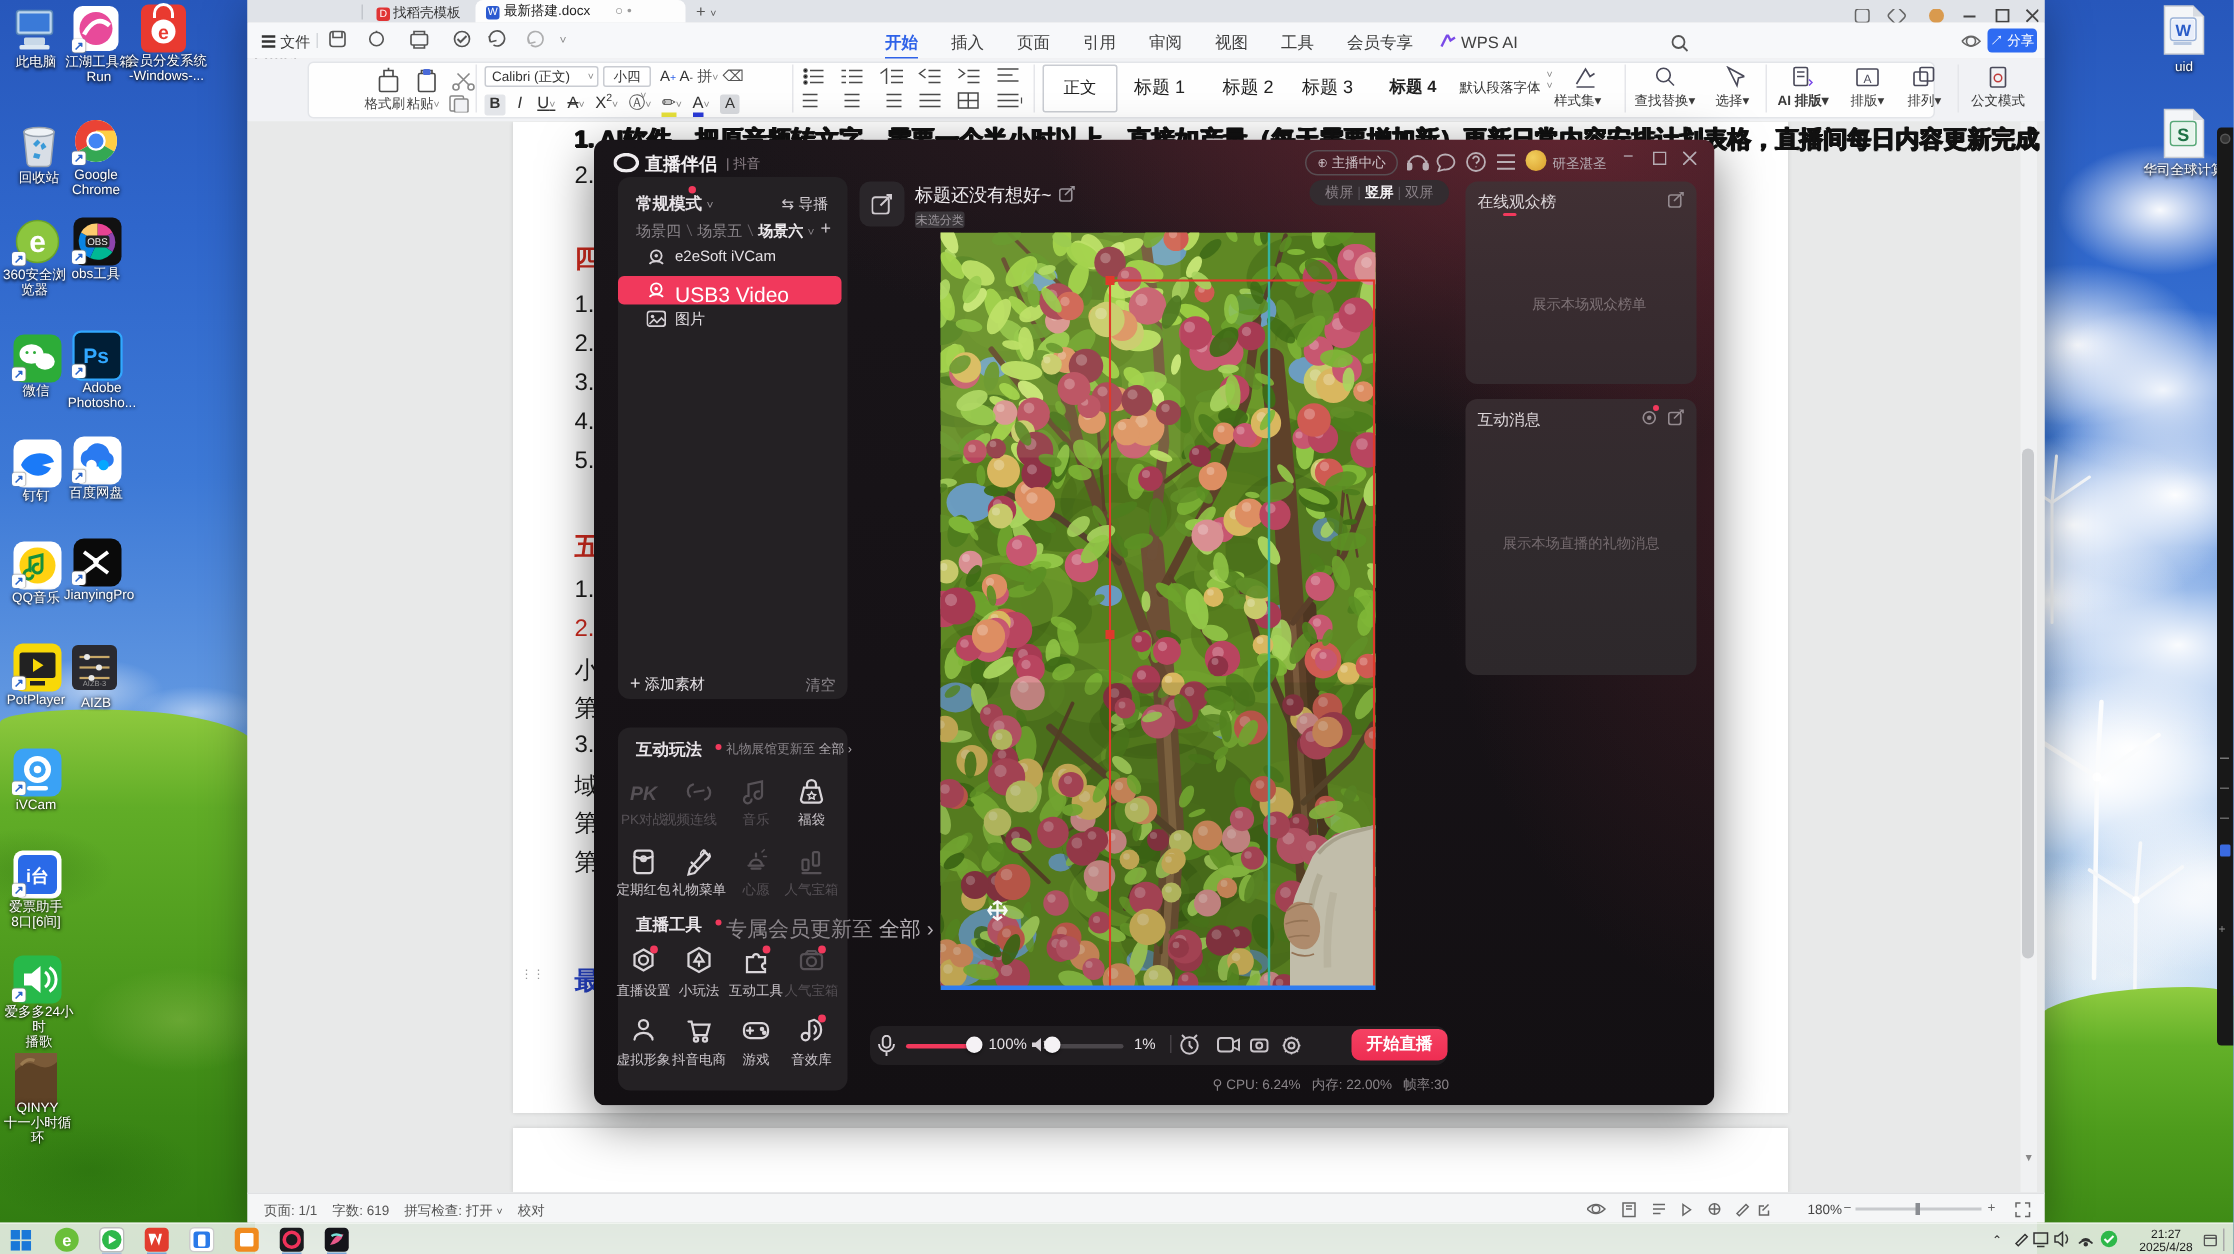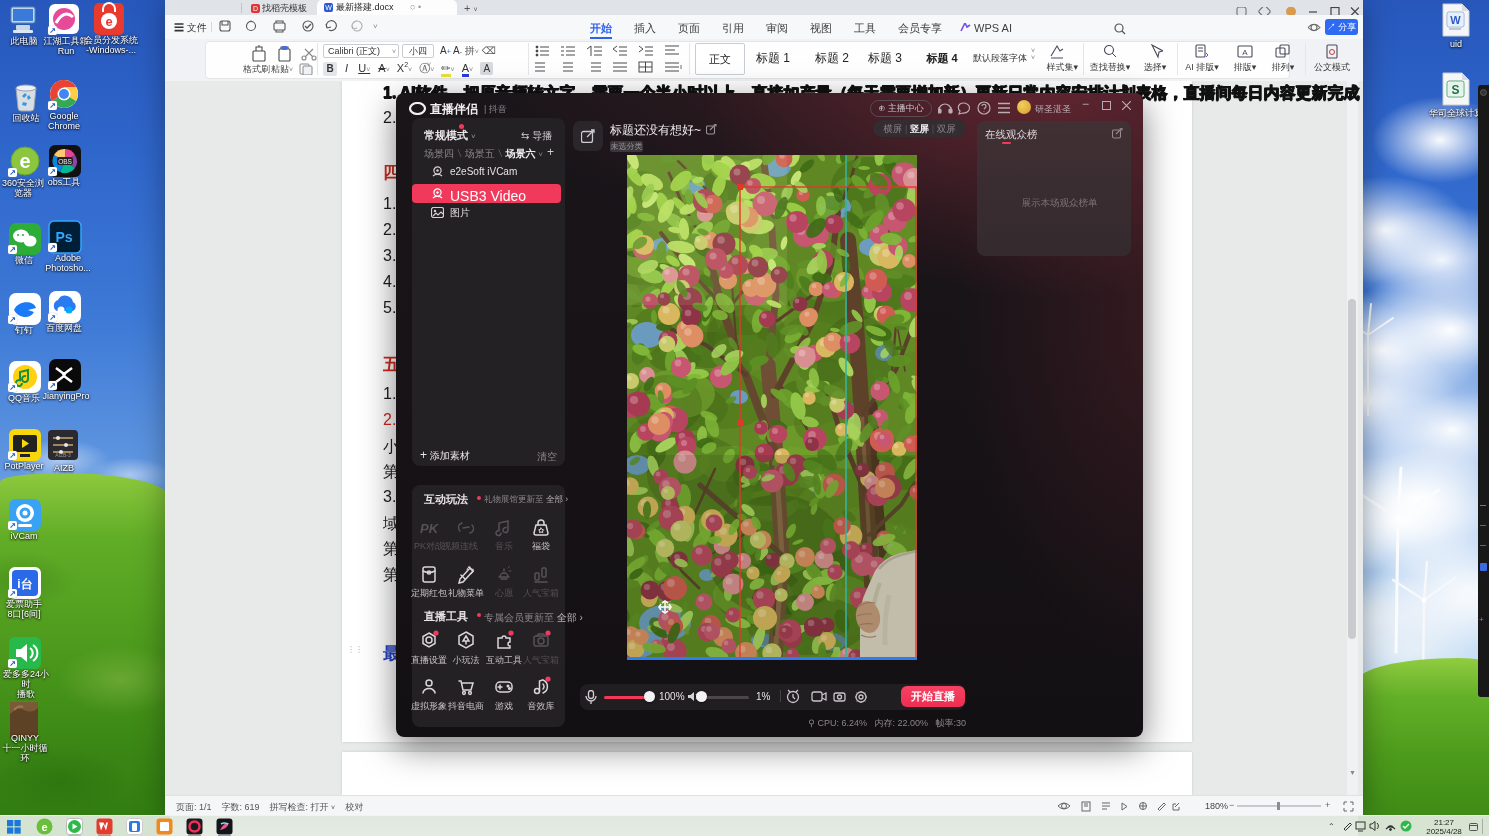--- a/index.html
+++ b/index.html
@@ -406,39 +406,39 @@
   <div class="ab" style="left:642px;top:4px;width:50px;height:32px;text-align:center;font-size:12px;color:#222;line-height:30px;">标题 2</div>
   <div class="ab" style="left:695px;top:4px;width:50px;height:32px;text-align:center;font-size:12px;color:#222;line-height:30px;">标题 3</div>
   <div class="ab" style="left:752px;top:4px;width:50px;height:32px;text-align:center;font-size:11px;color:#222;line-height:30px;font-weight:bold;">标题 4</div>
   <div class="ab" style="left:806px;top:4px;width:58px;height:32px;text-align:center;font-size:9px;color:#333;line-height:30px;">默认段落字体</div>
   <div class="ab" style="left:866px;top:8px;font-size:7px;color:#888;">˅<br>˅</div>
  </div>
 <svg class="ab" style="left:884px;top:44px;" width="16" height="15">
       <path d="M2 12 L8 2 L11 7 L14 5" fill="none" stroke="#4a4a5a" stroke-width="1.1"></path>
       <line x1="2" y1="14" x2="14" y2="14" stroke="#4a4a5a"></line>
     </svg>
-    <div class="ab" style="left:871px;top:61px;width:42px;text-align:right;font-size:9px;color:#3a3a3a;">样式集▾<span style="font-size:7px;color:#888;"></span></div>
+    <div class="ab" style="left:871px;top:61px;width:42px;text-align:left;font-size:9px;color:#3a3a3a;">样式集▾<span style="font-size:7px;color:#888;"></span></div>
     <div class="ab" style="left:918px;top:43px;width:1px;height:32px;background:#e5e6ea;"></div>
     <svg class="ab" style="left:937px;top:44px;" width="16" height="15">
       <circle cx="7" cy="6" r="4.5" fill="none" stroke="#4a4a5a" stroke-width="1.1"></circle>
       <line x1="10" y1="9" x2="14" y2="13" stroke="#4a4a5a"></line>
     </svg>
     <div class="ab" style="left:920px;top:61px;width:50px;text-align:center;font-size:9px;color:#3a3a3a;">查找替换▾<span style="font-size:7px;color:#888;"></span></div>
     <svg class="ab" style="left:982px;top:44px;" width="16" height="15">
       <path d="M5 1 L11 13 L12 8 L16 7 Z" fill="none" stroke="#4a4a5a" stroke-width="1.1"></path>
     </svg>
     <div class="ab" style="left:972px;top:61px;width:36px;text-align:center;font-size:9px;color:#3a3a3a;">选择▾<span style="font-size:7px;color:#888;"></span></div>
     <div class="ab" style="left:1012px;top:43px;width:1px;height:32px;background:#e5e6ea;"></div>
     <svg class="ab" style="left:1029px;top:44px;" width="16" height="15">
       <rect x="2" y="1" width="9" height="12" rx="1" fill="none" stroke="#4a4a5a" stroke-width="1.1"></rect>
       <path d="M12 9 l2 2 -2 2" stroke="#7a4ae8" fill="none"></path>
       <line x1="4" y1="4" x2="9" y2="4" stroke="#4a4a5a"></line>
       <line x1="4" y1="7" x2="9" y2="7" stroke="#4a4a5a"></line>
     </svg>
-    <div class="ab" style="left:1014px;top:61px;width:46px;text-align:center;font-size:9px;color:#3a3a3a;">AI 排版▾<span style="font-size:7px;color:#888;"></span></div>
+    <div class="ab" style="left:1014px;top:61px;width:46px;text-align:center;font-size:9px;color:#3a3a3a;font-weight:bold;">AI 排版▾<span style="font-size:7px;color:#888;"></span></div>
     <svg class="ab" style="left:1072px;top:44px;" width="16" height="15">
       <rect x="1" y="2" width="14" height="11" rx="1" fill="none" stroke="#4a4a5a" stroke-width="1.1"></rect>
       <text x="8" y="11" font-size="8" fill="#4a4a5a" text-anchor="middle">A</text>
     </svg>
     <div class="ab" style="left:1062px;top:61px;width:36px;text-align:center;font-size:9px;color:#3a3a3a;">排版▾<span style="font-size:7px;color:#888;"></span></div>
     <svg class="ab" style="left:1110px;top:44px;" width="16" height="15">
       <rect x="1" y="4" width="9" height="9" rx="1" fill="none" stroke="#4a4a5a" stroke-width="1.1"></rect>
       <rect x="5" y="1" width="9" height="9" rx="1" fill="none" stroke="#4a4a5a" stroke-width="1.1"></rect>
     </svg>
     <div class="ab" style="left:1100px;top:61px;width:36px;text-align:center;font-size:9px;color:#3a3a3a;">排列▾<span style="font-size:7px;color:#888;"></span></div>
@@ -697,21 +697,21 @@
     <svg class="ab" style="left:134px;top:470px;" width="22" height="22">
       <g fill="none" stroke="#565156" stroke-width="1.5" stroke-linecap="round">
         <rect x="5" y="10" width="4" height="7" rx="1"></rect>
         <rect x="12" y="5" width="4" height="9" rx="1"></rect>
         <path d="M5 19 h12"></path>
       </g>
     </svg>
     <div class="ab" style="left:121px;top:494px;width:48px;text-align:center;font-size:9px;color:#565156;">人气宝箱</div>
     <div class="ab" style="left:28px;top:516px;font-size:11px;font-weight:bold;color:#e8e4e8;z-index:11;">直播工具</div>
     <div class="ab" style="left:81px;top:520px;width:4px;height:4px;border-radius:50%;background:#f1395c;z-index:11;"></div>
-    <div class="ab" style="left:88px;top:518px;font-size:10px;color:#8a858a;z-index:11;">专属会员更新至 <span style="color:#b5b0b5;">全部 ›</span></div>
+    <div class="ab" style="left:88px;top:518px;font-size:14px;color:#8a858a;z-index:11;">专属会员更新至 <span style="color:#b5b0b5;">全部 ›</span></div>
     <svg class="ab" style="left:22px;top:537px;" width="22" height="22">
       <g fill="none" stroke="#d9d5d9" stroke-width="1.5" stroke-linecap="round">
         <path d="M11 3 l6 3.5 v7 L11 17 l-6-3.5 v-7 z"></path>
         <circle cx="11" cy="10" r="3"></circle>
       </g>
       <circle cx="18" cy="3" r="2.6" fill="#f1395c"></circle>
     </svg>
     <div class="ab" style="left:9px;top:561px;width:48px;text-align:center;font-size:9px;color:#c9c4c9;">直播设置</div>
     <svg class="ab" style="left:59px;top:537px;" width="22" height="22">
       <g fill="none" stroke="#d9d5d9" stroke-width="1.5" stroke-linecap="round">
@@ -1844,13 +1844,26 @@
 
  <div class="ab" style="left:581px;top:28px;width:154px;height:135px;border-radius:8px;background:linear-gradient(180deg,#413034 0%,#3a2d31 45%,#342a2e 100%);">
    <div style="position:absolute;left:8px;top:7px;font-size:10.5px;color:#ddd7da;">在线观众榜</div>
    <div style="position:absolute;left:25px;top:21px;width:9px;height:2px;background:#f1395c;border-radius:1px;"></div>
    <svg style="position:absolute;left:135px;top:7px;" width="11" height="11">
         <rect x="0.5" y="2" width="8" height="8" rx="1.5" fill="none" stroke="#948a8f" stroke-width="1.1"></rect>
         <path d="M4 6 L10 0 M7.5 0 h2.5 v2.5" stroke="#948a8f" stroke-width="1.1" fill="none"></path>
       </svg>
    <div style="position:absolute;left:0;top:76px;width:154px;text-align:center;font-size:9.5px;color:#7e7276;padding-left:11px;">展示本场观众榜单</div>
  </div>
+ <div class="ab" style="left:581px;top:173px;width:154px;height:184px;border-radius:8px;background:linear-gradient(180deg,#362b2f 0%,#302a2d 50%,#2d282b 100%);">
+   <div style="position:absolute;left:8px;top:7px;font-size:10.5px;color:#ddd7da;">互动消息</div>
+   <svg style="position:absolute;left:117px;top:7px;" width="11" height="11">
+        <circle cx="5.5" cy="5.5" r="4" fill="none" stroke="#948a8f" stroke-width="1.1"></circle>
+        <circle cx="5.5" cy="5.5" r="1.5" fill="#948a8f"></circle>
+      </svg>
+   <div style="position:absolute;left:125px;top:4px;width:4px;height:4px;border-radius:50%;background:#f1395c;"></div>
+   <svg style="position:absolute;left:135px;top:7px;" width="11" height="11">
+        <rect x="0.5" y="2" width="8" height="8" rx="1.5" fill="none" stroke="#948a8f" stroke-width="1.1"></rect>
+        <path d="M4 6 L10 0 M7.5 0 h2.5 v2.5" stroke="#948a8f" stroke-width="1.1" fill="none"></path>
+      </svg>
+   <div style="position:absolute;left:0;top:90px;width:154px;text-align:center;font-size:9.5px;color:#746a6e;">展示本场直播的礼物消息</div>
+ </div>
 </div>
 
 </body></html>

